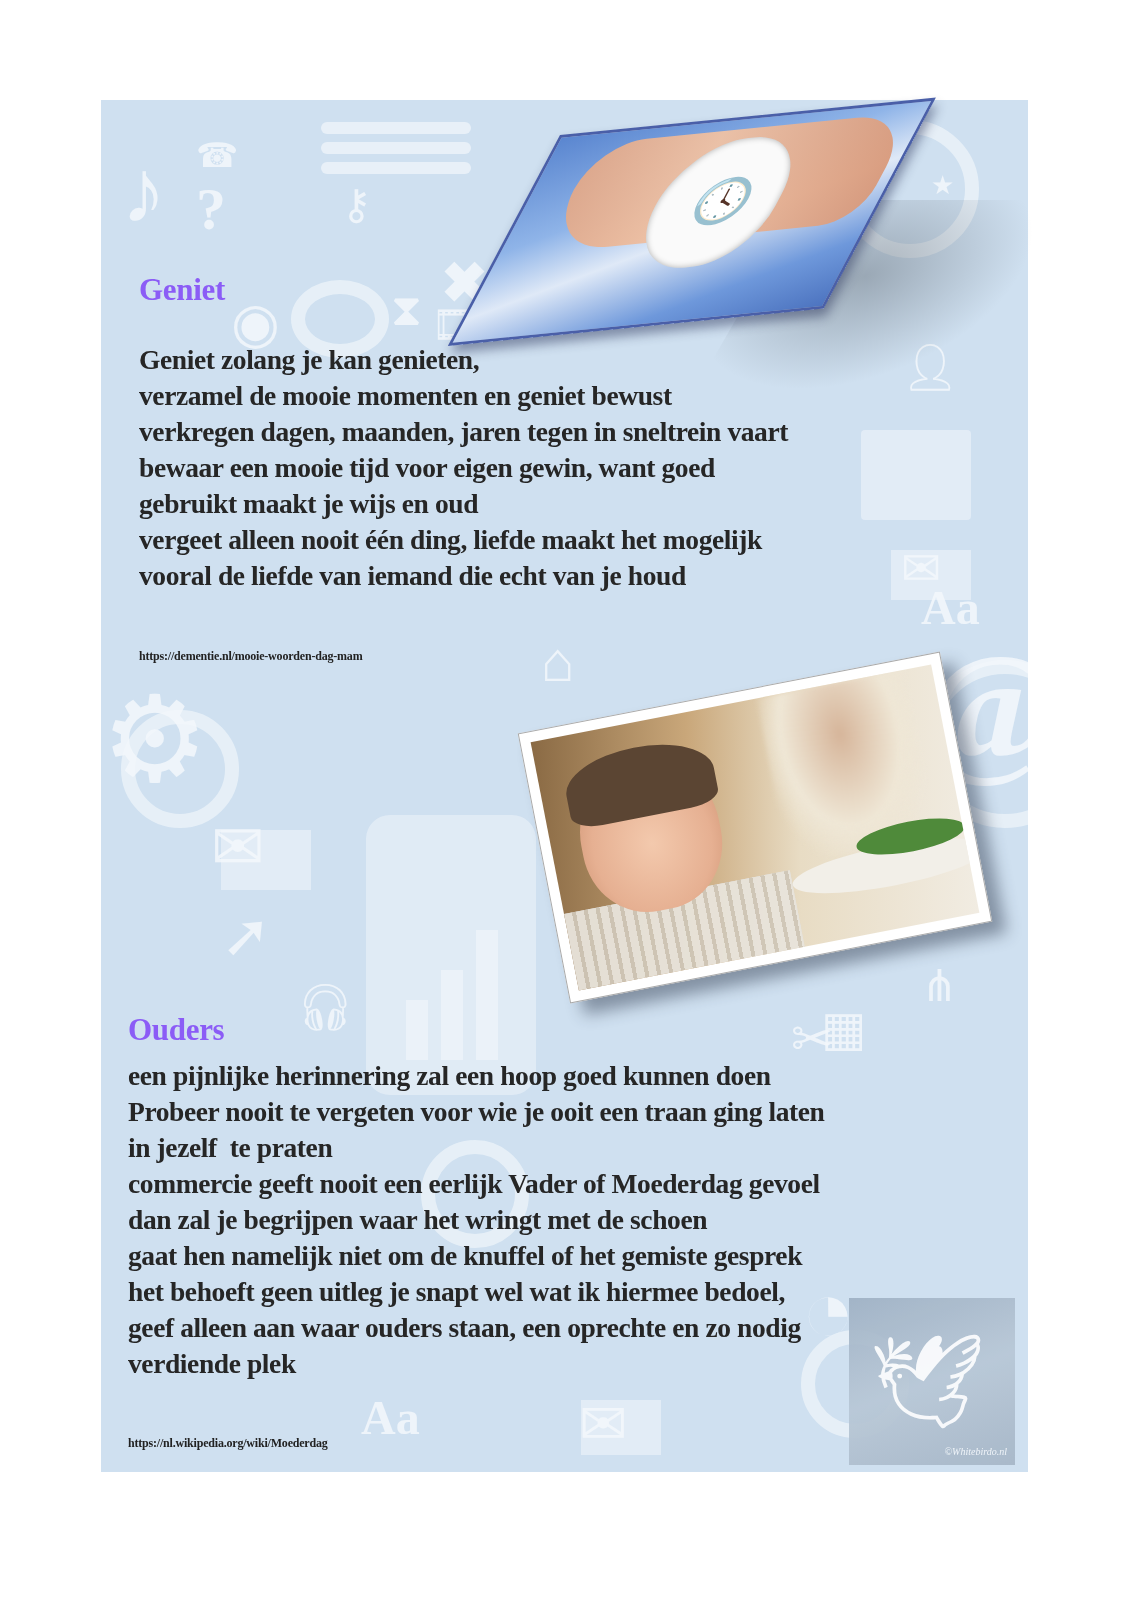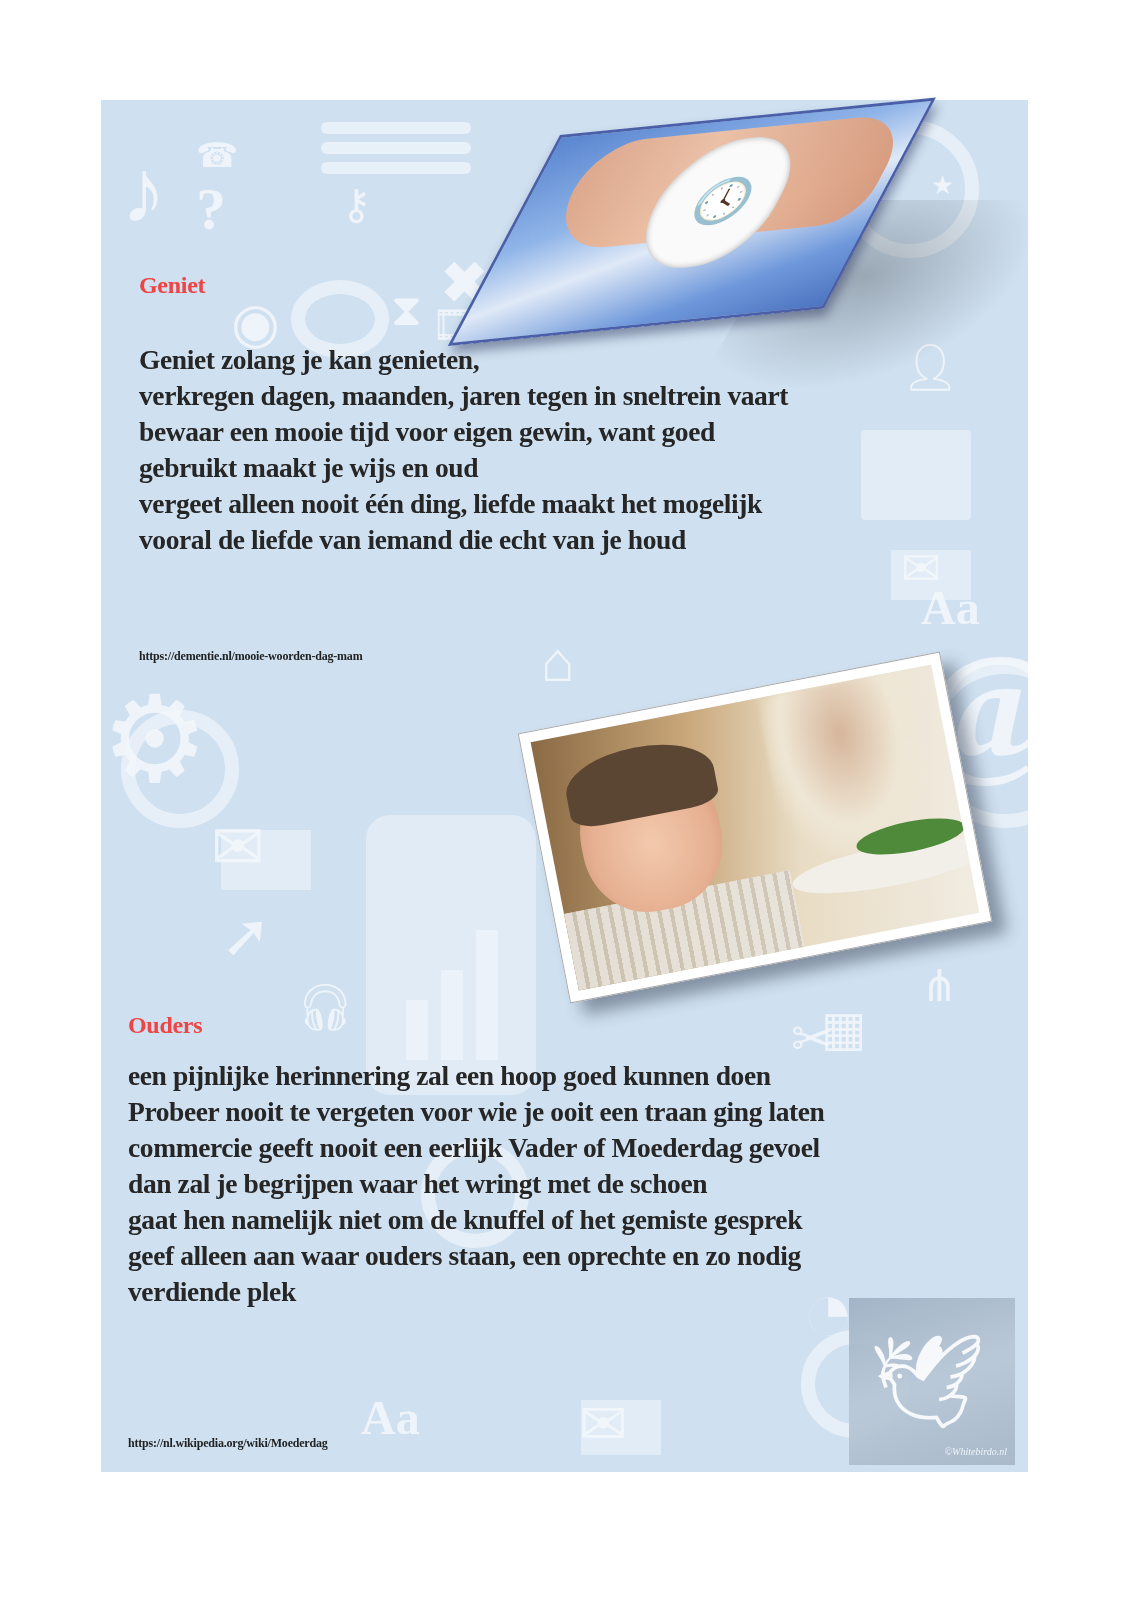--- a/index.html
+++ b/index.html
@@ -10,21 +10,21 @@
   }
   .panel {
     position: absolute; left: 101px; top: 100px; width: 927px; height: 1372px;
     background: #cfe0f0; overflow: hidden;
   }
   .bg-icon { position: absolute; color: #f4f8fc; opacity: 0.85; }
   .bg-shape { position: absolute; background: #eef4fa; opacity: 0.8; }
   .bg-ring { position: absolute; border: 14px solid #eef4fa; border-radius: 50%; opacity: 0.75; }
 
   .heading {
-    position: absolute; font-weight: bold; color: #ef4444; font-size: 24px;
+    position: absolute; font-weight: bold; color: #8b5cf6; font-size: 31px;
     letter-spacing: -0.3px; margin: 0;
   }
   .poem {
     position: absolute; font-weight: bold; color: #262626; font-size: 27.5px;
     line-height: 36px; letter-spacing: -0.4px;
   }
   .poem div { white-space: pre; }
   .source {
     position: absolute; font-weight: bold; color: #222; font-size: 12px;
     letter-spacing: -0.2px;
@@ -161,20 +161,21 @@
   <div class="hand"></div>
   <div class="clock">
     <span class="clock-glyph">🕓</span>
   </div>
 </div>
 
 <h2 class="heading" style="left:139px;top:272px;">Geniet</h2>
 
 <div class="poem" style="left:139px;top:342px;">
   <div>Geniet zolang je kan genieten,</div>
+  <div>verzamel de mooie momenten en geniet bewust</div>
   <div>verkregen dagen, maanden, jaren tegen in sneltrein vaart</div>
   <div>bewaar een mooie tijd voor eigen gewin, want goed</div>
   <div>gebruikt maakt je wijs en oud</div>
   <div>vergeet alleen nooit één ding, liefde maakt het mogelijk</div>
   <div>vooral de liefde van iemand die echt van je houd</div>
 </div>
 
 <div class="source" style="left:139px;top:649px;">https://dementie.nl/mooie-woorden-dag-mam</div>
 
 <div class="photo">
@@ -186,23 +187,25 @@
     <div class="face"></div>
     <div class="hair"></div>
   </div>
 </div>
 
 <h2 class="heading" style="left:128px;top:1012px;">Ouders</h2>
 
 <div class="poem" style="left:128px;top:1058px;">
   <div>een pijnlijke herinnering zal een hoop goed kunnen doen</div>
   <div>Probeer nooit te vergeten voor wie je ooit een traan ging laten</div>
+  <div>in jezelf  te praten</div>
   <div>commercie geeft nooit een eerlijk Vader of Moederdag gevoel</div>
   <div>dan zal je begrijpen waar het wringt met de schoen</div>
   <div>gaat hen namelijk niet om de knuffel of het gemiste gesprek</div>
+  <div>het behoeft geen uitleg je snapt wel wat ik hiermee bedoel,</div>
   <div>geef alleen aan waar ouders staan, een oprechte en zo nodig</div>
   <div>verdiende plek</div>
 </div>
 
 <div class="source" style="left:128px;top:1436px;">https://nl.wikipedia.org/wiki/Moederdag</div>
 
 <div class="dove-box">
   <span class="dove-glyph">🕊</span>
   <span class="dove-credit">©Whitebirdo.nl</span>
 </div>

